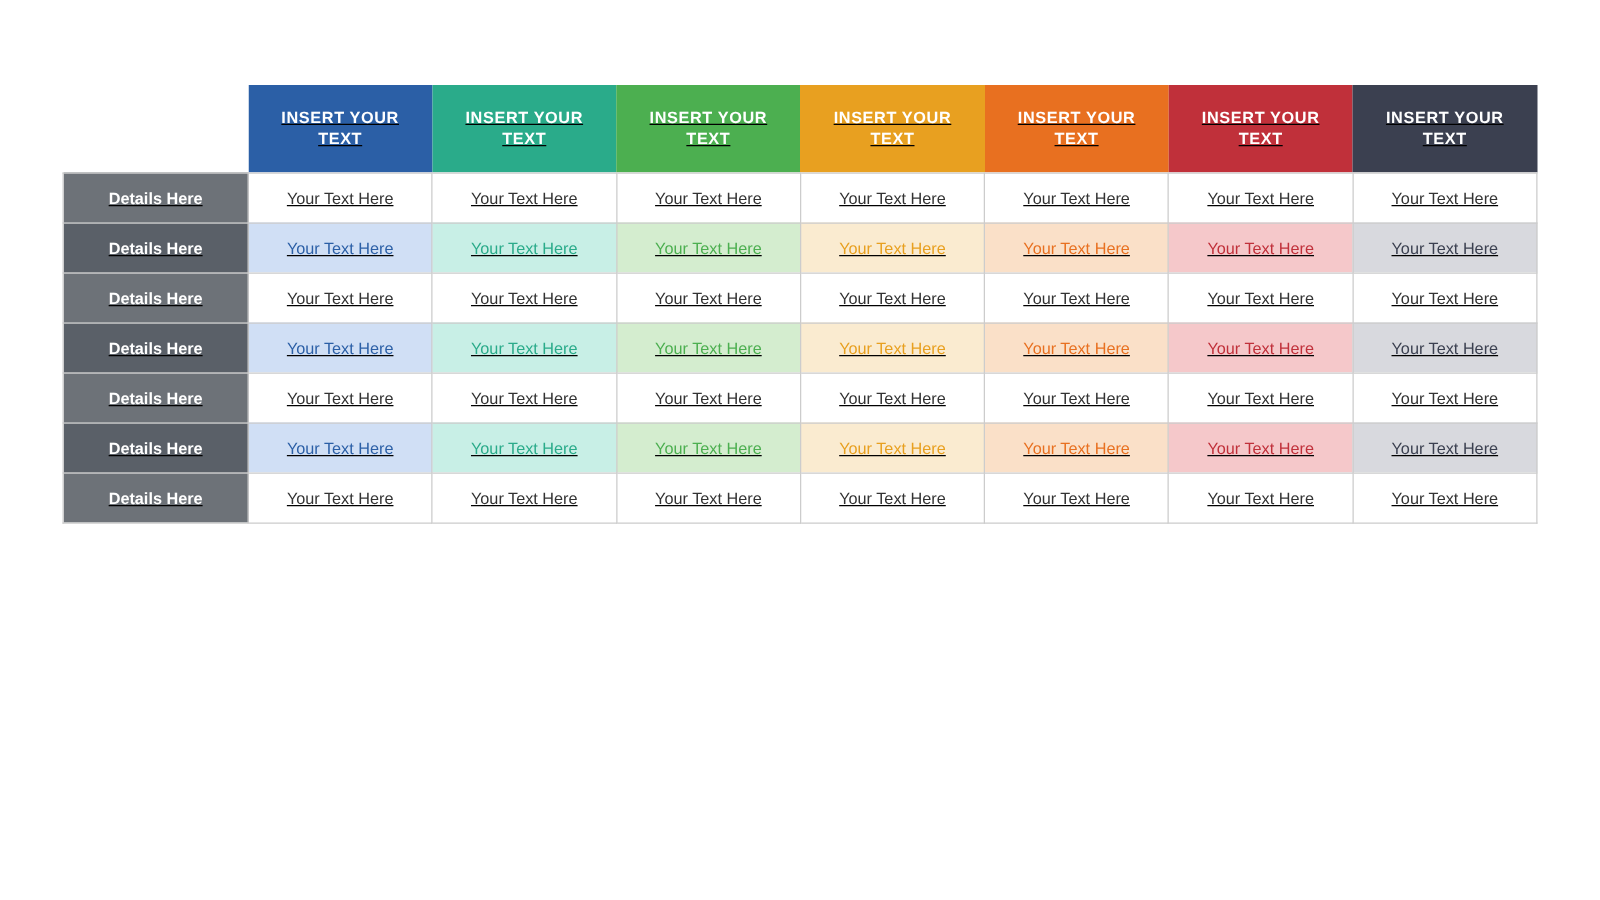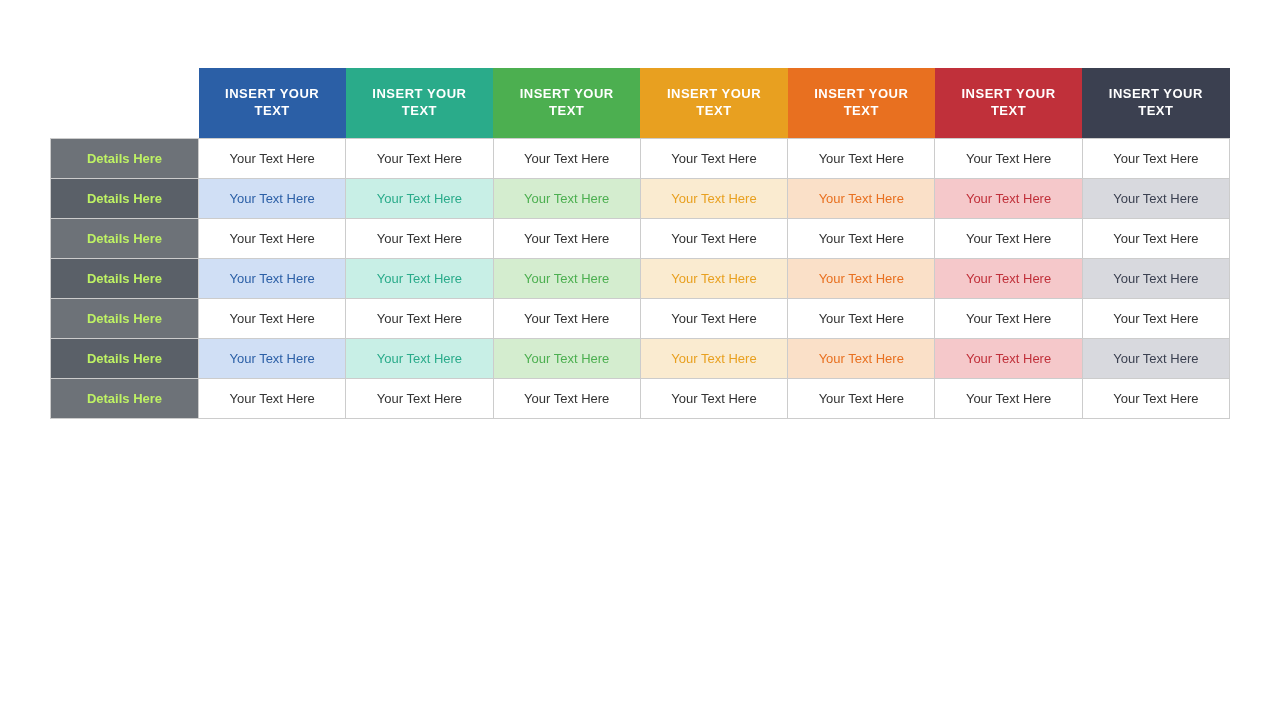--- a/index.html
+++ b/index.html
@@ -32,20 +32,21 @@
     }
     .table-wrapper {
       flex: 1;
       display: flex;
       flex-direction: column;
     }
     table {
       width: 100%;
       border-collapse: collapse;
       table-layout: fixed;
+      text-decoration: underline;
     }
     
     col.col-label { width: 148px; }
     col.col-data { width: calc((100% - 148px) / 7); }
 
     
     thead tr th {
       font-weight: 800;
       font-size: 13px;
       color: #ffffff;
@@ -73,21 +74,21 @@
 
     tbody td {
       padding: 12px 10px;
       font-size: 13px;
       text-align: center;
       vertical-align: middle;
       border: 1px solid #cccccc;
     }
     td.row-label {
       background: #6d7278;
-      color: #bef264;
+      color: #ffffff;
       font-weight: 600;
       font-size: 13px;
       text-align: center;
     }
 
     
     tbody tr:nth-child(even) td.cell-blue   { background: #d0dff5; color: #2b5fa6; }
     tbody tr:nth-child(even) td.cell-teal   { background: #c8efe6; color: #2aab8a; }
     tbody tr:nth-child(even) td.cell-green  { background: #d4edcf; color: #4caf50; }
     tbody tr:nth-child(even) td.cell-yellow { background: #faebd0; color: #e8a020; }

